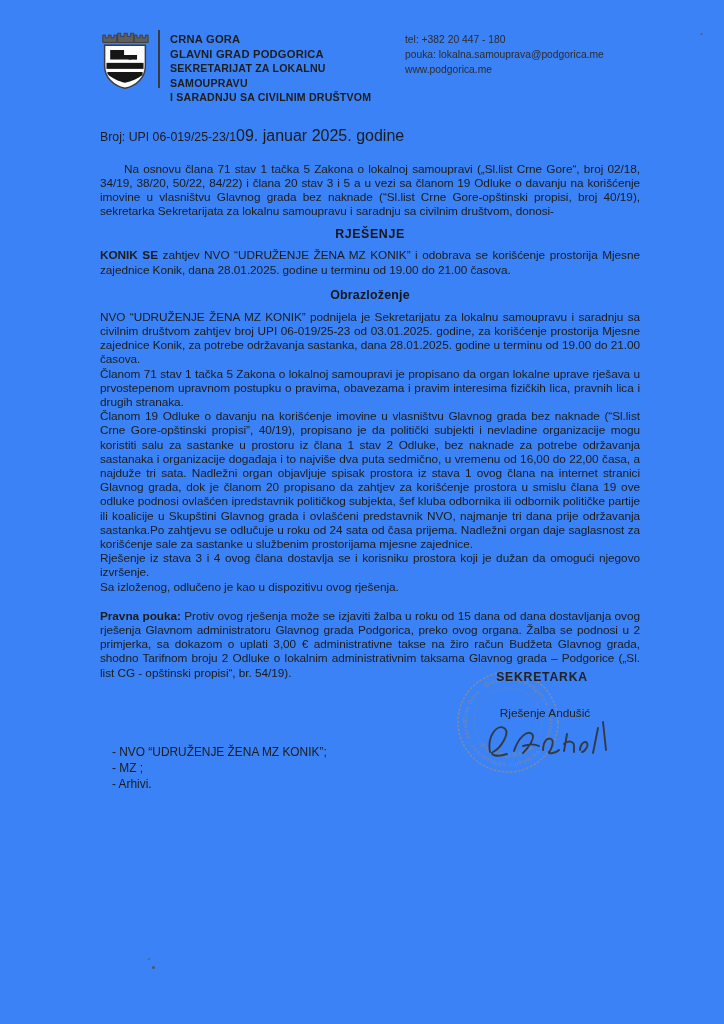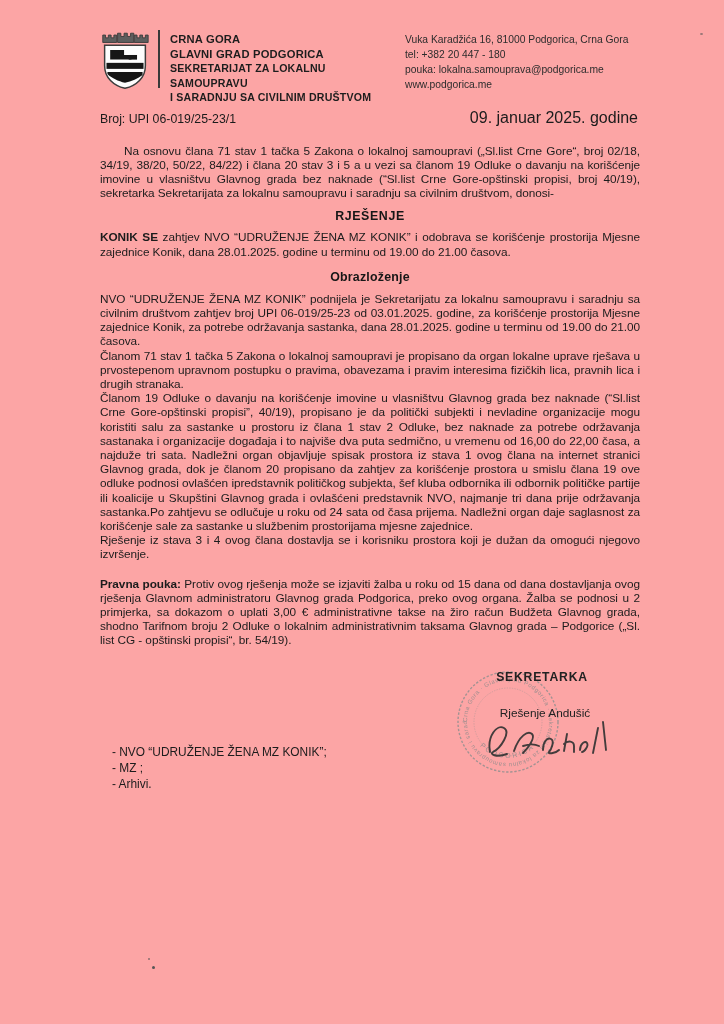--- a/index.html
+++ b/index.html
@@ -4,36 +4,36 @@
 <style>
   html,body{margin:0;padding:0;}
   body{
     width:724px;height:1024px;
     background:#e9e9e9;
     font-family:"Liberation Sans", sans-serif;
   }
   .page{
     position:relative;
     width:724px;height:1024px;
-    background:#fca5a5;
+    background:#3b82f6;
     color:#1d1d1d;
     overflow:hidden;
     box-sizing:border-box;
     padding:30px 84px 0 100px;
   }
   
   .hdr{display:flex;align-items:flex-start;}
   .crest{flex:0 0 auto;margin-right:8px;}
   .hdr-divider{width:2px;background:#3a3a3a;height:58px;margin-right:10px;flex:0 0 auto;}
   .org{flex:1 1 auto;padding-top:2px;}
   .org-line{font-size:11.2px;line-height:14.5px;color:#1d1d1d;letter-spacing:.2px;font-weight:bold;}
   .org-line.sub{font-weight:bold;font-size:10.6px;}
   .contact{flex:0 0 235px;padding-top:2px;}
   .contact-line{font-size:10.3px;line-height:15px;color:#2c2c2c;}
-  .ref-row{display:flex;justify-content:space-between;align-items:baseline;margin-top:4px;}
+  .ref-row{display:flex;align-items:baseline;margin-top:22px;}
   .doc-number{font-size:12.3px;color:#1b1b1b;}
   .doc-date{font-size:16px;color:#1b1b1b;padding-right:2px;}
   
   main{margin-top:17px;}
   main p{
     margin:0;
     font-size:11.8px;
     line-height:14.2px;
     text-align:justify;
     color:#1c1c1c;
@@ -99,21 +99,20 @@
       </svg>
     </span>
     <span class="hdr-divider"></span>
     <div class="org">
       <div class="org-line">CRNA GORA</div>
       <div class="org-line">GLAVNI GRAD PODGORICA</div>
       <div class="org-line sub">SEKRETARIJAT ZA LOKALNU SAMOUPRAVU</div>
       <div class="org-line sub">I SARADNJU SA CIVILNIM DRUŠTVOM</div>
     </div>
     <div class="contact">
-      <div class="contact-line">Vuka Karadžića 16, 81000 Podgorica, Crna Gora</div>
       <div class="contact-line">tel: +382 20 447 - 180</div>
       <div class="contact-line">pouka: lokalna.samouprava@podgorica.me</div>
       <div class="contact-line">www.podgorica.me</div>
     </div>
   </header>
 
   <div class="ref-row">
     <span class="doc-number">Broj: UPI 06-019/25-23/1</span>
     <span class="doc-date">09. januar 2025. godine</span>
   </div>
@@ -124,20 +123,21 @@
     <div class="heading">RJEŠENJE</div>
 
     <p class="usvaja"><b>KONIK SE</b><span> zahtjev NVO “UDRUŽENJE ŽENA MZ KONIK”  i odobrava se korišćenje prostorija Mjesne zajednice Konik, dana 28.01.2025. godine u terminu od 19.00 do 21.00 časova.</span></p>
 
     <div class="heading obraz">Obrazloženje</div>
 
     <p>NVO “UDRUŽENJE ŽENA MZ KONIK” podnijela je Sekretarijatu za lokalnu samoupravu i saradnju sa civilnim društvom  zahtjev broj UPI 06-019/25-23 od 03.01.2025. godine, za korišćenje prostorija Mjesne zajednice Konik, za potrebe održavanja sastanka, dana 28.01.2025. godine u terminu od 19.00 do 21.00 časova.</p>
     <p>Članom 71 stav 1 tačka 5  Zakona o lokalnoj samoupravi je propisano da organ lokalne uprave rješava u prvostepenom upravnom postupku o pravima, obavezama i pravim interesima fizičkih lica, pravnih lica i drugih stranaka.</p>
     <p>Članom 19 Odluke o davanju na korišćenje imovine u vlasništvu Glavnog grada bez naknade (“Sl.list Crne Gore-opštinski propisi”, 40/19), propisano je da politički subjekti i nevladine organizacije mogu koristiti salu za sastanke u prostoru iz člana 1 stav 2 Odluke, bez naknade za potrebe održavanja sastanaka i organizacije događaja i to najviše dva puta sedmično, u vremenu od 16,00 do 22,00 časa, a najduže tri sata. Nadležni organ objavljuje spisak prostora iz stava 1 ovog člana na internet stranici Glavnog grada, dok je članom 20 propisano  da zahtjev za korišćenje prostora u smislu člana 19 ove odluke podnosi ovlašćen ipredstavnik političkog subjekta, šef kluba odbornika ili odbornik političke partije ili koalicije u Skupštini Glavnog grada i ovlašćeni predstavnik NVO, najmanje tri dana prije održavanja sastanka.Po zahtjevu se odlučuje u roku od 24 sata od časa prijema. Nadležni organ daje saglasnost za korišćenje sale za sastanke u službenim prostorijama mjesne zajednice.</p>
     <p>Rješenje iz stava 3 i 4 ovog člana dostavlja se i korisniku prostora koji je dužan da omogući njegovo izvršenje.</p>
+    <p>Sa izloženog, odlučeno je kao u dispozitivu ovog rješenja.</p>
 
     <p class="pouka"><b>Pravna pouka:</b><span> Protiv ovog rješenja može se izjaviti žalba u roku od 15 dana od dana dostavljanja ovog rješenja Glavnom administratoru Glavnog grada Podgorica, preko ovog organa. Žalba se podnosi u 2 primjerka, sa dokazom o uplati 3,00 € administrativne takse na žiro račun Budžeta Glavnog grada, shodno Tarifnom broju 2 Odluke o lokalnim administrativnim taksama Glavnog grada – Podgorice („Sl. list CG - opštinski propisi“, br. 54/19).</span></p>
   </main>
 
   <div class="sig-area">
     <svg class="stamp-svg" width="120" height="120" viewBox="0 0 120 120">
       <defs>
         <path id="ringPath" d="M60,60 m-41,0 a41,41 0 1,1 82,0 a41,41 0 1,1 -82,0"></path>
         <path id="botArc" d="M26,76 a39,39 0 0,0 68,0"></path>
       </defs>

